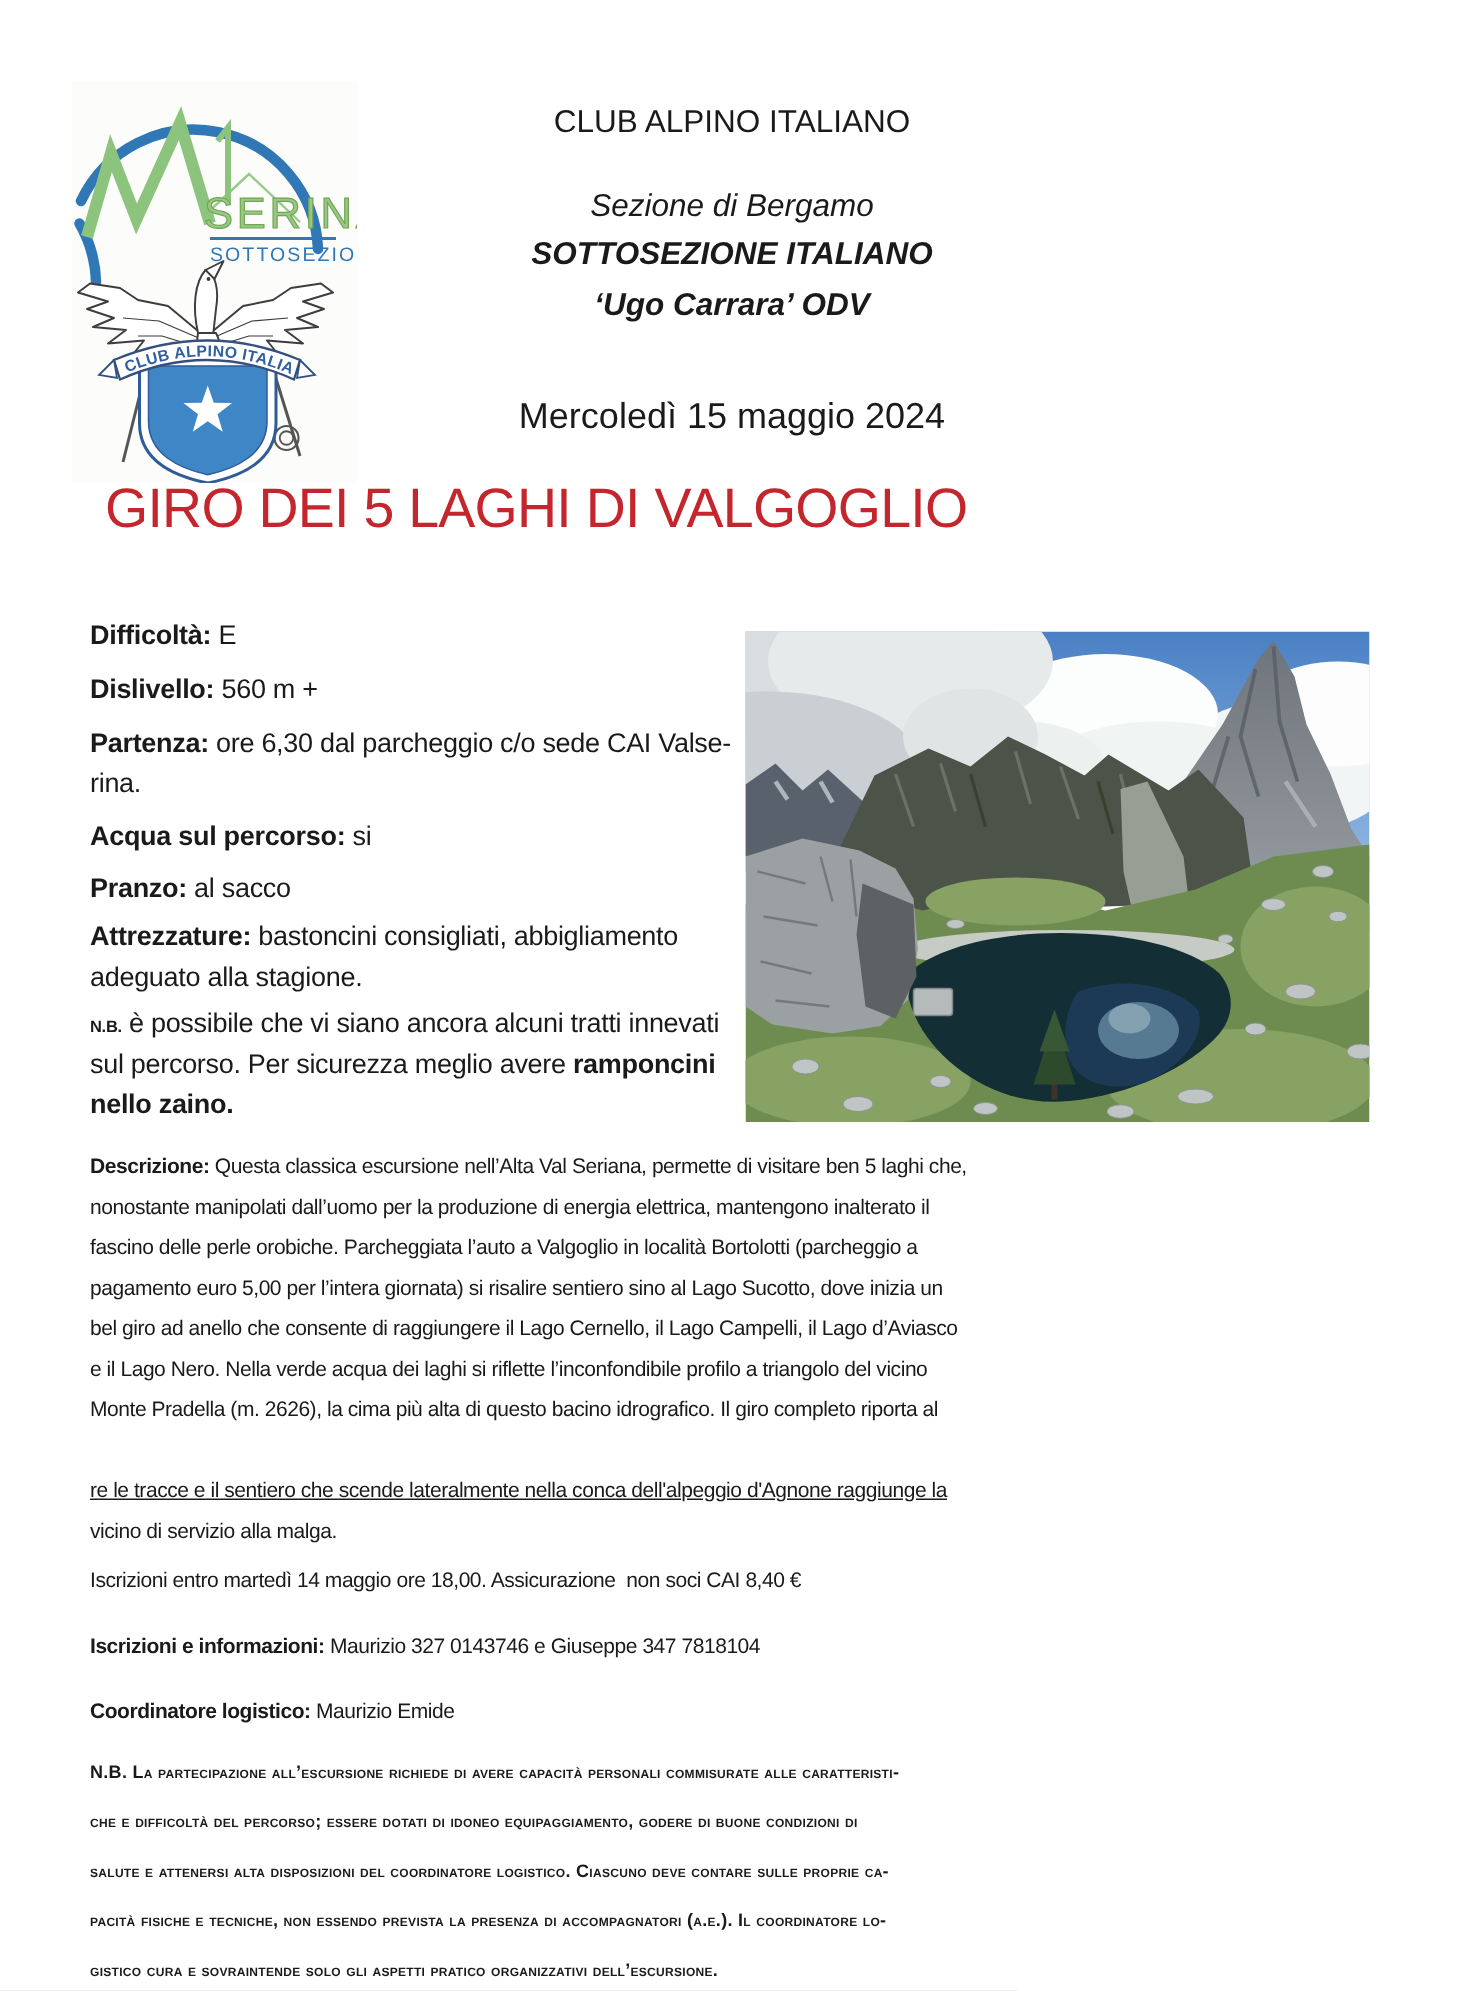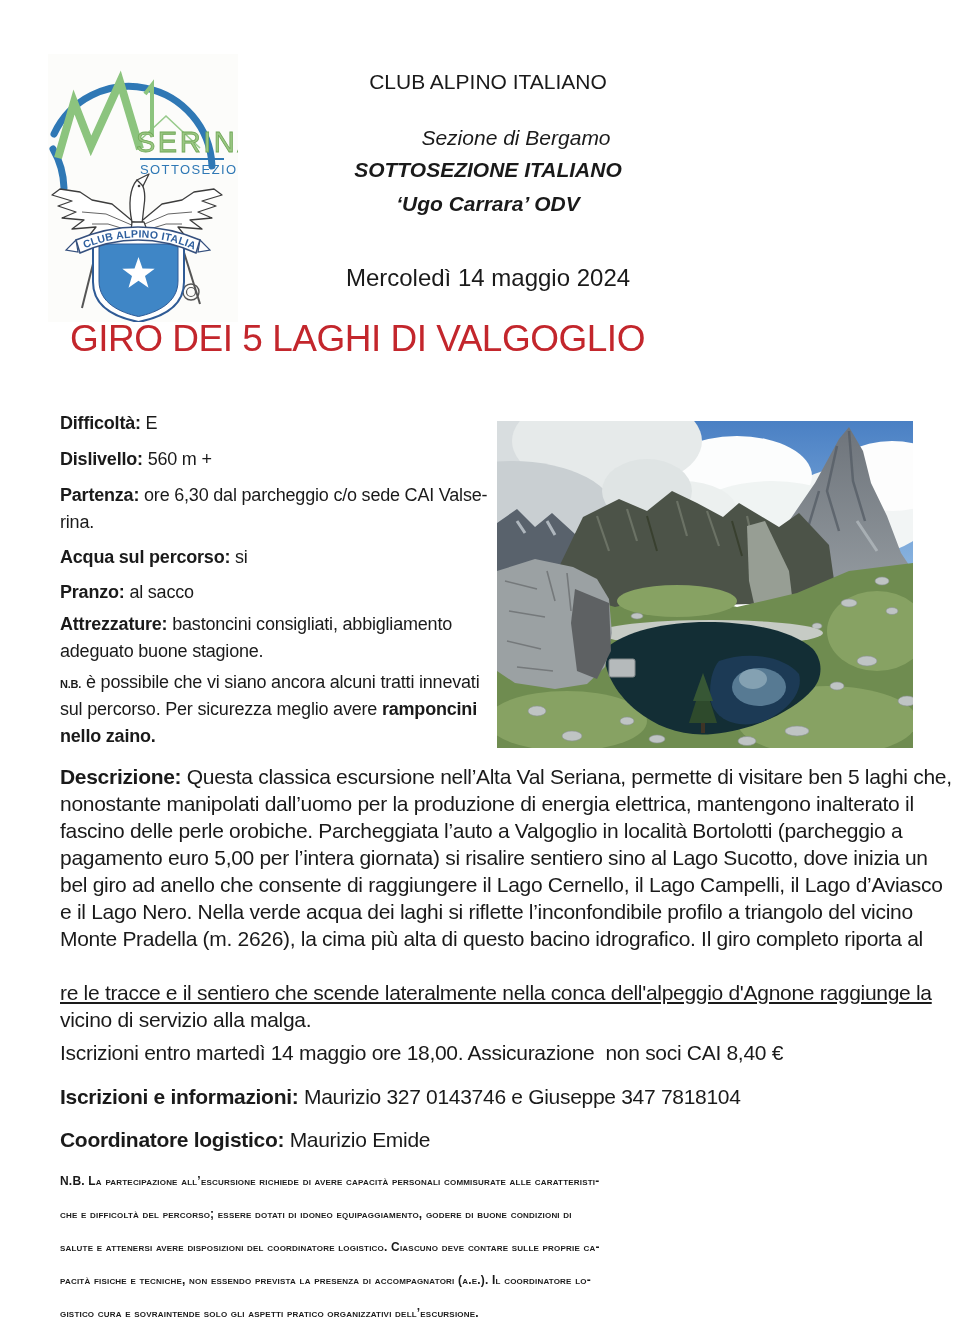--- a/index.html
+++ b/index.html
@@ -12,21 +12,21 @@
   .ctr{left:60px;width:856px;text-align:center;}
   .hdr{font-size:21px;}
   .it{font-style:italic;}
   .bi{font-style:italic;font-weight:bold;}
   .date{font-size:24px;}
   .title{
     left:70px;width:876px;text-align:left;
     font-size:37px;letter-spacing:-0.5px;color:#C3262C;
   }
   .ln{left:60px;white-space:pre;font-size:18px;letter-spacing:-0.2px;line-height:26px;}
-  .dln{left:60px;white-space:pre;font-size:21px;letter-spacing:-0.3px;line-height:26px;}
+  .dln{left:60px;white-space:pre;font-size:14px;letter-spacing:-0.3px;line-height:26px;}
   .nbsmall{font-size:11px;font-weight:bold;}
   .fln{
     left:60px;white-space:pre;font-size:12px;font-weight:bold;
     font-variant:small-caps;letter-spacing:0.2px;line-height:30px;
   }
   b{font-weight:bold;}
   svg text{font-family:"Liberation Sans",sans-serif;}
 </style>
 </head>
 <body>
@@ -83,34 +83,34 @@
       <defs>
           <path id="ribbonPath" d="M33,196 Q90,171 147,196"></path>
         </defs>
       <text font-size="10.5" font-weight="bold" fill="#2E5F9E" letter-spacing="0.3">
         <textPath href="#ribbonPath" startOffset="4">CLUB ALPINO ITALIANO</textPath>
       </text>
     </g>
   </svg>
 
   <div class="abs ctr hdr" style="top:70px;">CLUB ALPINO ITALIANO</div>
-  <div class="abs ctr hdr it" style="top:126px;margin-left:28px;">Sezione di Bergamo</div>
+  <div class="abs ctr hdr it" style="top:126px;">Sezione di Bergamo</div>
   <div class="abs ctr hdr bi" style="top:158px;">SOTTOSEZIONE ITALIANO</div>
   <div class="abs ctr hdr bi" style="top:192px;">‘Ugo Carrara’ ODV</div>
-  <div class="abs ctr date" style="top:264px;">Mercoledì 14 maggio 2024</div>
+  <div class="abs ctr date" style="top:264px;">Mercoledì 15 maggio 2024</div>
   <div class="abs title" style="top:318px;">GIRO DEI 5 LAGHI DI VALGOGLIO</div>
 
   <div class="abs ln" style="top:410px;"><b>Difficoltà:</b><span> E</span></div>
   <div class="abs ln" style="top:446px;"><b>Dislivello:</b><span> 560 m +</span></div>
   <div class="abs ln" style="top:482px;"><b>Partenza:</b><span> ore 6,30 dal parcheggio c/o sede CAI Valse-</span></div>
   <div class="abs ln" style="top:509px;">rina.</div>
   <div class="abs ln" style="top:544px;"><b>Acqua sul percorso:</b><span> si</span></div>
   <div class="abs ln" style="top:579px;"><b>Pranzo:</b><span> al sacco</span></div>
   <div class="abs ln" style="top:611px;"><b>Attrezzature:</b><span> bastoncini consigliati, abbigliamento</span></div>
-  <div class="abs ln" style="top:638px;">adeguato buone stagione.</div>
+  <div class="abs ln" style="top:638px;">adeguato alla stagione.</div>
   <div class="abs ln" style="top:669px;"><span class="nbsmall">N.B.</span><span> è possibile che vi siano ancora alcuni tratti innevati</span></div>
   <div class="abs ln" style="top:696px;"><span>sul percorso. Per sicurezza meglio avere </span><b>ramponcini</b></div>
   <div class="abs ln" style="top:723px;"><b>nello zaino.</b></div>
 
   <svg class="abs" style="left:497px;top:421px;" width="416" height="327" viewBox="0 0 416 327">
     <defs>
       <linearGradient id="sky" x1="0" y1="0" x2="0" y2="1">
         <stop offset="0" stop-color="#4A80C4"></stop>
           <stop offset="1" stop-color="#8FB8E2"></stop>
       </linearGradient>
@@ -200,17 +200,17 @@
   <div class="abs dln" style="top:926px;">Monte Pradella (m. 2626), la cima più alta di questo bacino idrografico. Il giro completo riporta al</div>
   <div class="abs dln" style="top:980px;text-decoration:underline;">re le tracce e il sentiero che scende lateralmente nella conca dell'alpeggio d'Agnone raggiunge la</div>
   <div class="abs dln" style="top:1007px;">vicino di servizio alla malga.</div>
 
   <div class="abs dln" style="top:1040px;">Iscrizioni entro martedì 14 maggio ore 18,00. Assicurazione  non soci CAI 8,40 €</div>
   <div class="abs dln" style="top:1084px;"><b>Iscrizioni e informazioni:</b><span> Maurizio 327 0143746 e Giuseppe 347 7818104</span></div>
   <div class="abs dln" style="top:1127px;"><b>Coordinatore logistico:</b><span> Maurizio Emide</span></div>
 
   <div class="abs fln" style="top:1166px;">N.B. La partecipazione all’escursione richiede di avere capacità personali commisurate alle caratteristi-</div>
   <div class="abs fln" style="top:1199px;">che e difficoltà del percorso; essere dotati di idoneo equipaggiamento, godere di buone condizioni di</div>
-  <div class="abs fln" style="top:1232px;">salute e attenersi avere disposizioni del coordinatore logistico. Ciascuno deve contare sulle proprie ca-</div>
+  <div class="abs fln" style="top:1232px;">salute e attenersi alta disposizioni del coordinatore logistico. Ciascuno deve contare sulle proprie ca-</div>
   <div class="abs fln" style="top:1265px;">pacità fisiche e tecniche, non essendo prevista la presenza di accompagnatori (a.e.). Il coordinatore lo-</div>
   <div class="abs fln" style="top:1298px;">gistico cura e sovraintende solo gli aspetti pratico organizzativi dell’escursione.</div>
 
 </div>
 
 </body></html>

